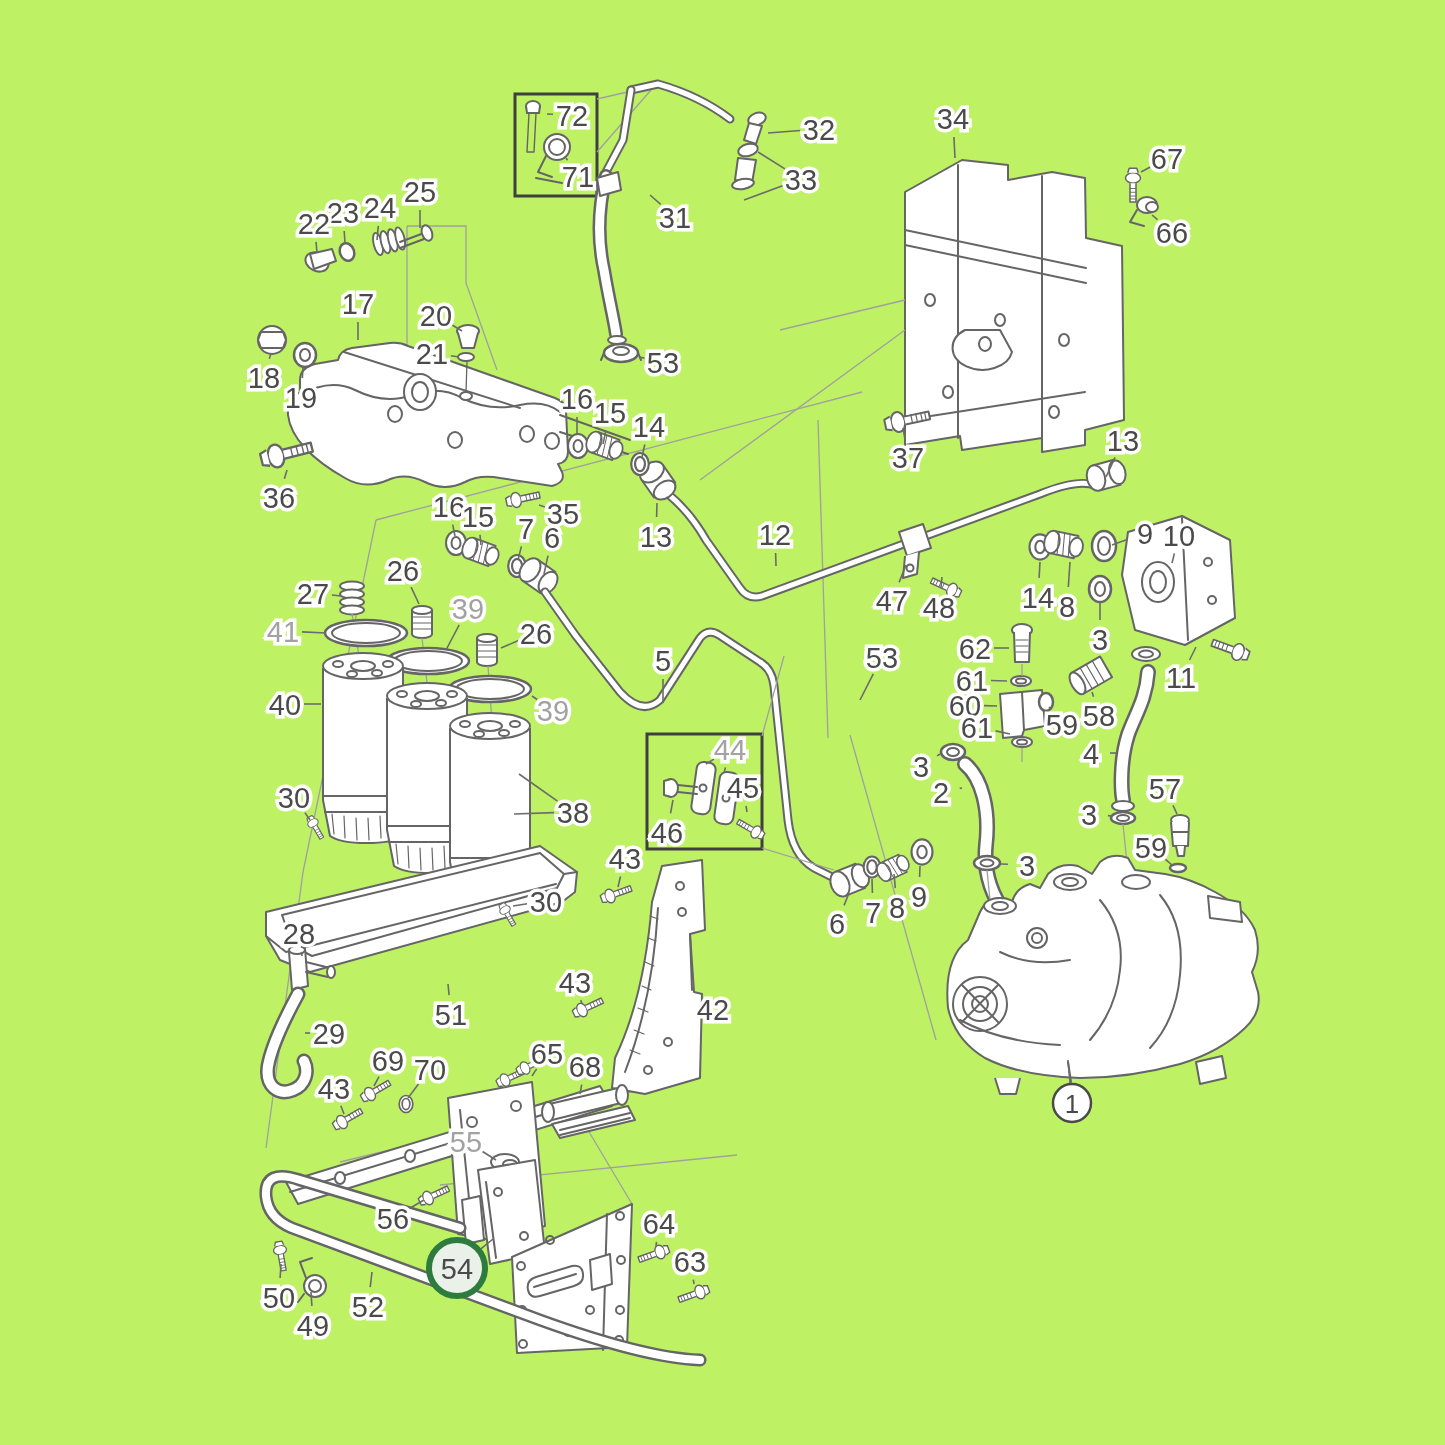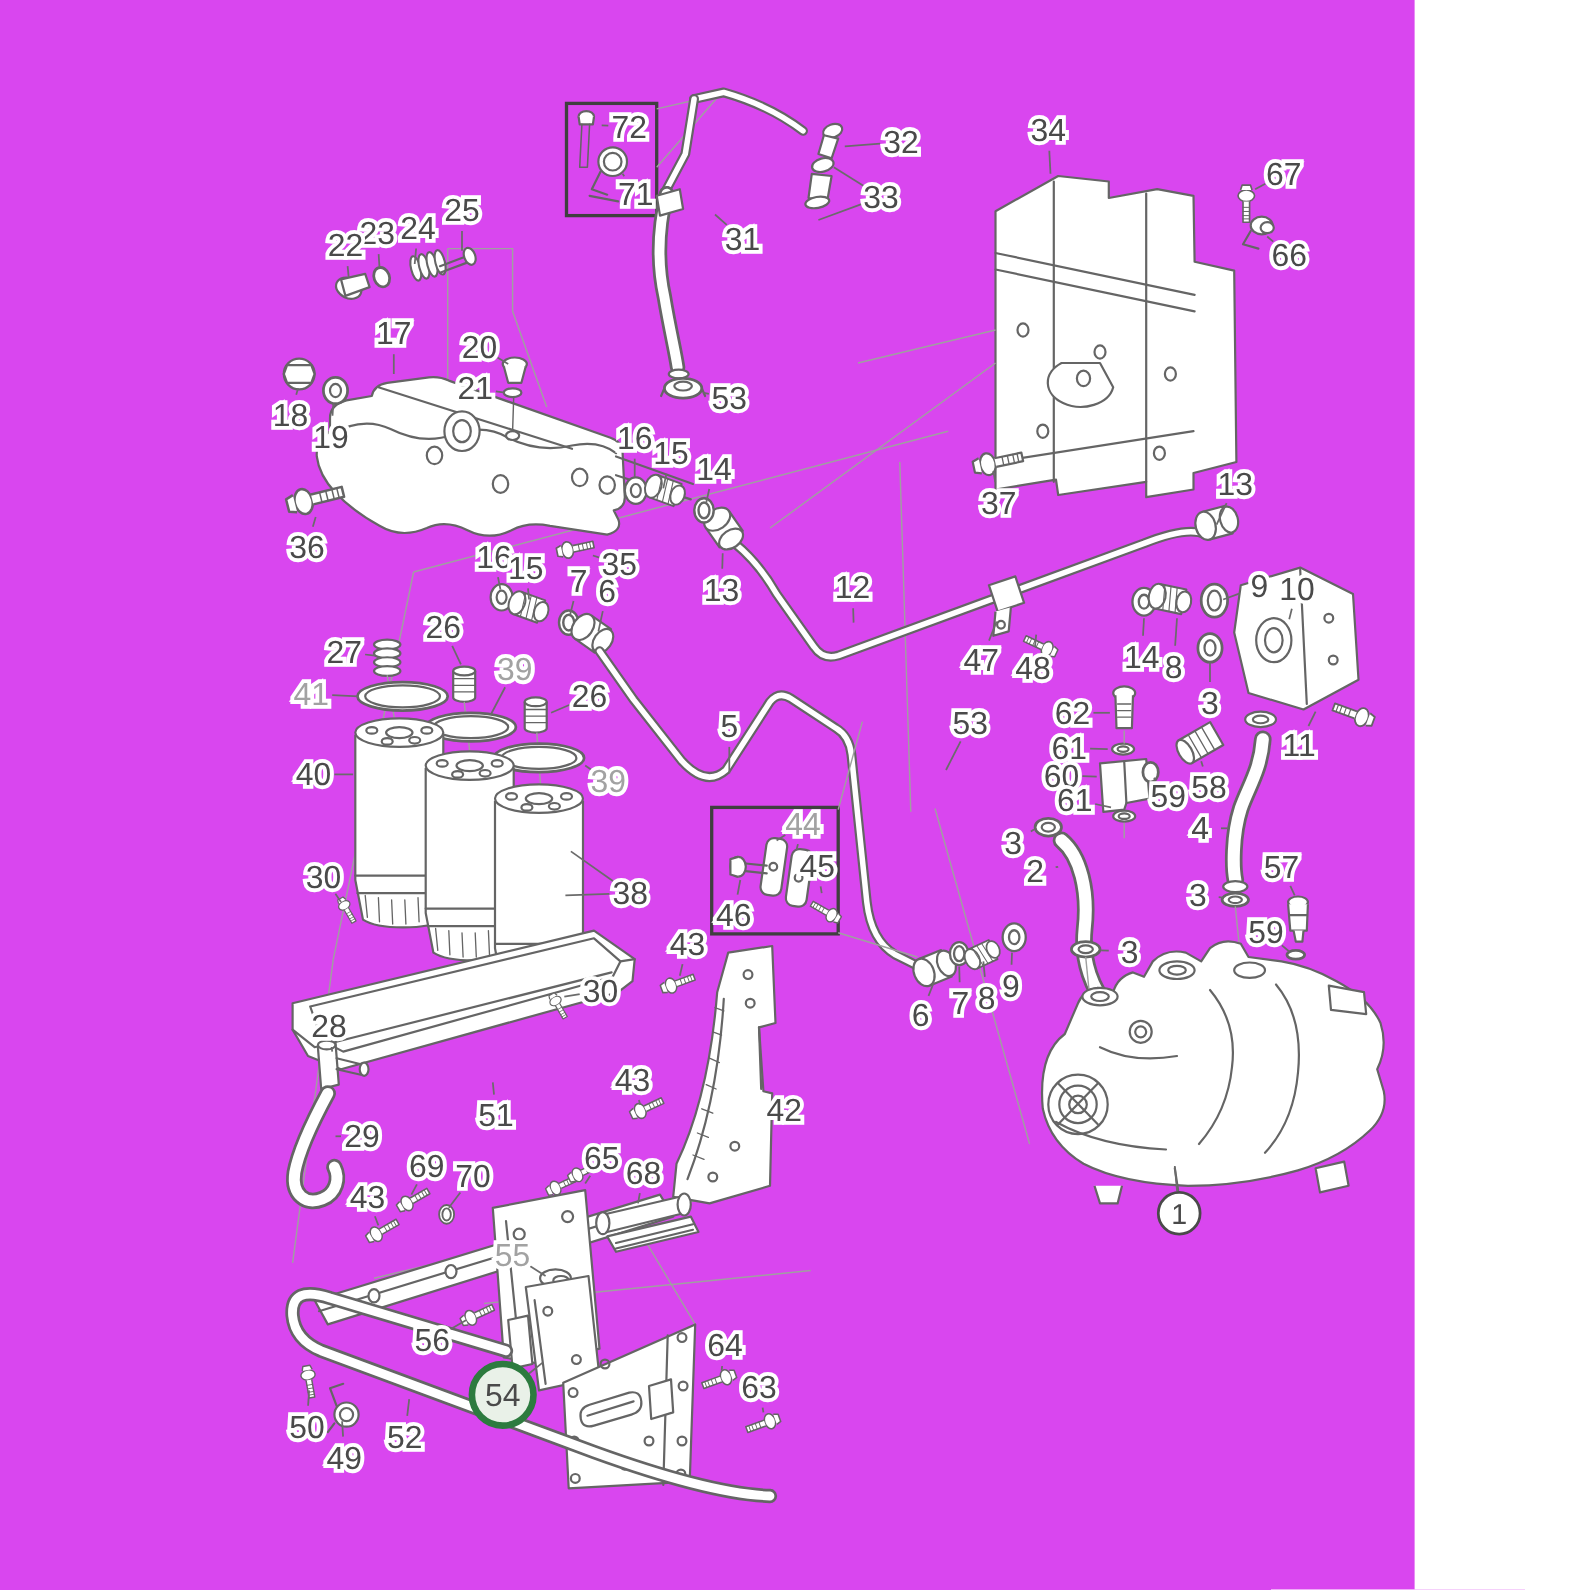--- a/index.html
+++ b/index.html
@@ -1,16 +1,16 @@
 <!DOCTYPE html>
 <html><head>
 <meta charset="utf-8">
 <style>
   html,body{margin:0;padding:0;background:#ffffff;}
-  #stage{position:relative;width:1286px;height:1445px;background:#d946ef;overflow:hidden;
+  #stage{position:relative;width:1445px;height:1445px;background:#bef264;overflow:hidden;
          font-family:"Liberation Sans", sans-serif;}
   svg{display:block;}
   .ln{fill:none;stroke:#656565;stroke-width:2;stroke-linejoin:round;stroke-linecap:round;}
   .lnf{fill:#ffffff;stroke:#656565;stroke-width:2;stroke-linejoin:round;}
   .lnf25{fill:#ffffff;stroke:#656565;stroke-width:2.5;stroke-linejoin:round;}
   .thin{fill:none;stroke:#a0a0a0;stroke-width:1.3;}
   .tube{fill:none;stroke:#656565;stroke-linecap:round;stroke-linejoin:round;}
   .tubecore{fill:none;stroke:#ffffff;stroke-linecap:round;stroke-linejoin:round;}
   .box{fill:none;stroke:#3f3f3f;stroke-width:3;}
   .lbl{font-family:"Liberation Sans", sans-serif;}

